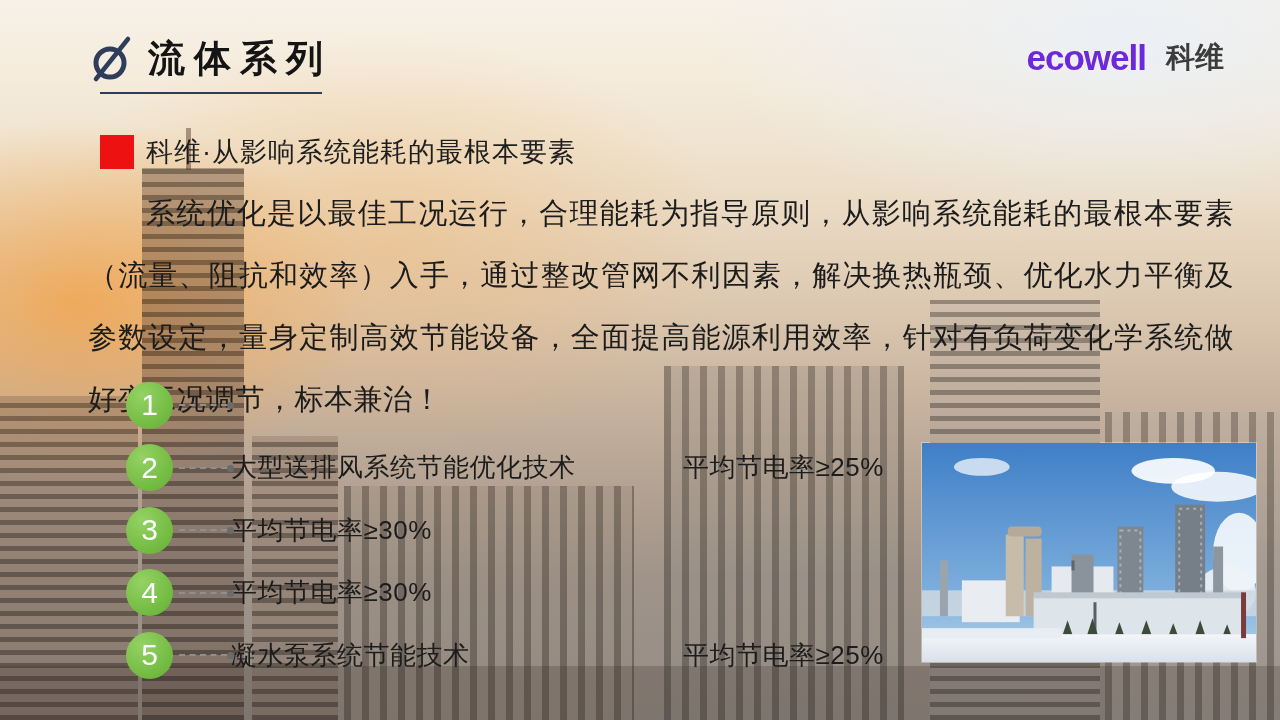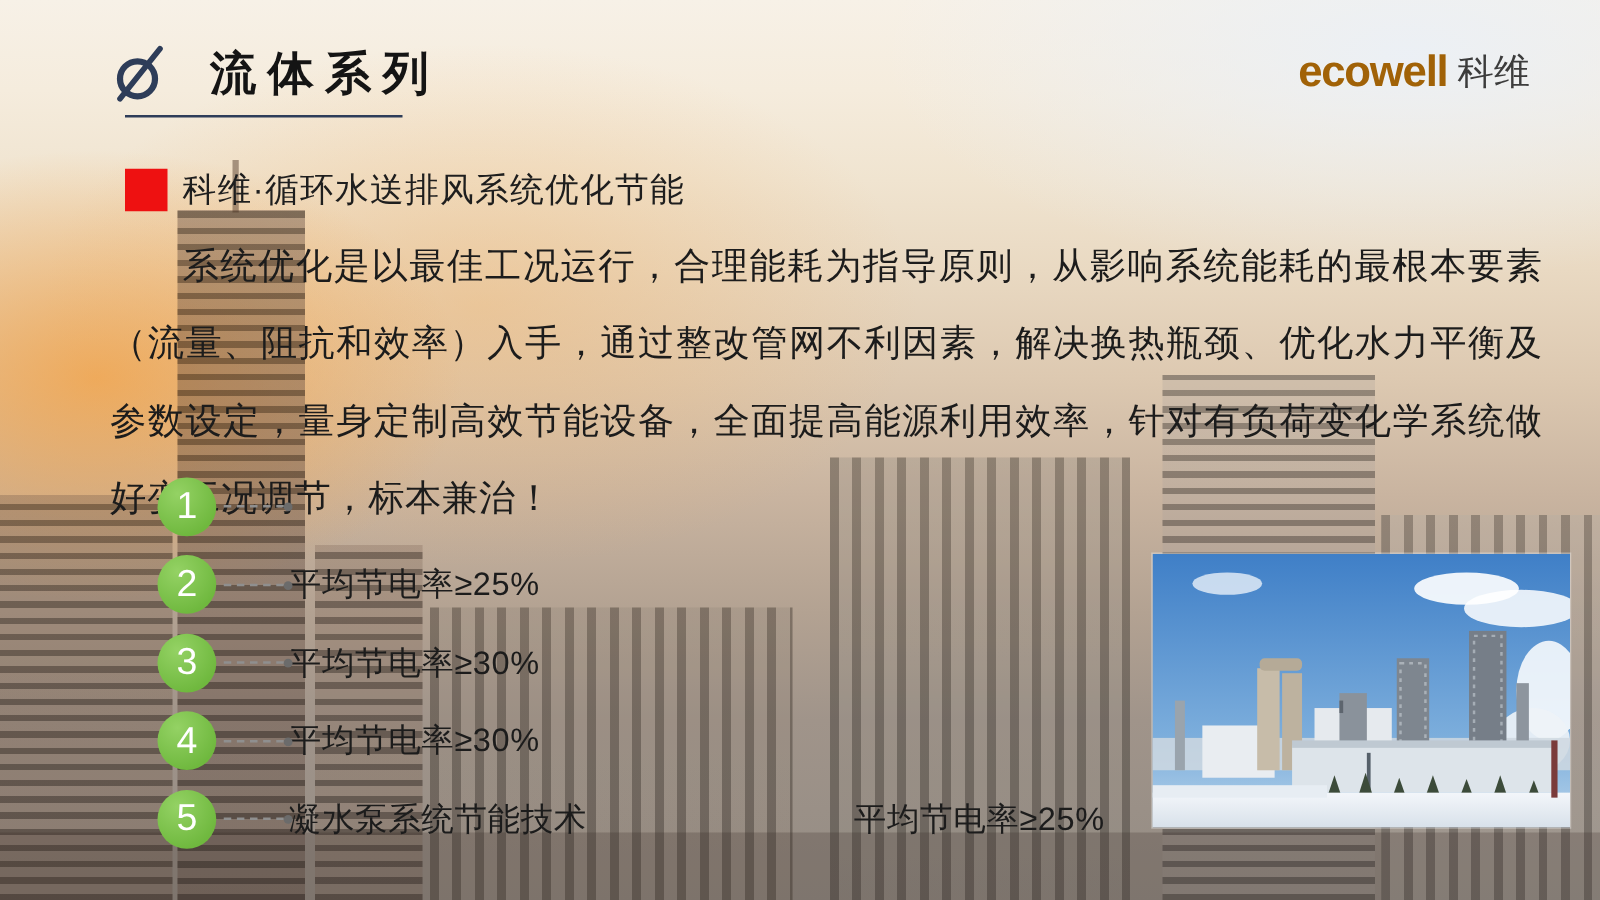--- a/index.html
+++ b/index.html
@@ -26,27 +26,27 @@
   .b1a{left:186px;top:128px;width:5px;height:42px;background:rgba(74,48,34,0.45);}
   .b2{left:0px;top:396px;width:138px;height:324px;background-color:rgba(88,58,40,0.30);}
   .b3{left:252px;top:436px;width:86px;height:284px;background-color:rgba(96,66,46,0.26);}
   .b4{left:344px;top:486px;width:290px;height:234px;background-color:rgba(105,88,68,0.22);}
   .b5{left:664px;top:366px;width:240px;height:354px;background-color:rgba(110,100,90,0.26);}
   .b6{left:930px;top:300px;width:170px;height:420px;background-color:rgba(140,132,124,0.20);}
   .b7{left:1105px;top:412px;width:175px;height:308px;background-color:rgba(150,142,134,0.22);}
   .b8{left:0;bottom:0;width:1280px;height:54px;background-color:rgba(50,38,30,0.22);}
   
   .header{position:absolute;left:0;top:0;width:1280px;z-index:3;}
-  .title-wrap{position:absolute;left:92px;top:34px;display:flex;align-items:center;gap:20px;}
+  .title-wrap{position:absolute;left:92px;top:34px;display:flex;align-items:center;}
   .title-icon{width:42px;height:50px;margin-right:14px;}
   .page-title{font-size:37px;font-weight:bold;color:#141414;letter-spacing:9px;}
   .title-underline{position:absolute;left:100px;top:92px;width:222px;height:2px;background:#2e3d59;}
   .logo{position:absolute;right:56px;top:38px;display:flex;align-items:center;}
-  .logo-en{font-size:35px;font-weight:800;color:#a16207;letter-spacing:-1px;}
-  .logo-cn{font-size:29px;font-weight:normal;color:#3c3c3c;margin-left:8px;}
+  .logo-en{font-size:35px;font-weight:800;color:#6d28d9;letter-spacing:-1px;}
+  .logo-cn{font-size:29px;font-weight:bold;color:#3c3c3c;margin-left:20px;}
   
   .heading-row{position:absolute;left:100px;top:134px;display:flex;align-items:center;z-index:3;}
   .red-square{width:34px;height:34px;background:#ee1111;margin-right:12px;flex:none;}
   .heading-text{font-size:27px;color:#1e1e1e;letter-spacing:1px;}
   
   .para{
     position:absolute;left:88px;top:182px;width:1146px;z-index:3;
     font-size:29px;line-height:62px;color:#1c1c1c;
     text-align:justify;text-indent:2em;letter-spacing:0.5px;
   }
@@ -91,33 +91,34 @@
   </div>
   <div class="title-underline"></div>
   <div class="logo">
     <span class="logo-en">ecowell</span>
     <span class="logo-cn">科维</span>
   </div>
 </div>
 
 <div class="heading-row">
   <div class="red-square"></div>
-  <div class="heading-text">科维·循环水送排风系统优化节能</div>
+  <div class="heading-text">科维·从影响系统能耗的最根本要素</div>
 </div>
 
 <div class="para">系统优化是以最佳工况运行，合理能耗为指导原则，从影响系统能耗的最根本要素（流量、阻抗和效率）入手，通过整改管网不利因素，解决换热瓶颈、优化水力平衡及参数设定，量身定制高效节能设备，全面提高能源利用效率，针对有负荷变化学系统做好变工况调节，标本兼治！</div>
 
 <div class="list">
   <div class="row">
     <div class="num-circle">1</div>
     <div class="connector"></div>
   </div>
   <div class="row">
     <div class="num-circle">2</div>
     <div class="connector"></div>
+    <div class="item-name">大型送排风系统节能优化技术</div>
     <div class="item-rate">平均节电率≥25%</div>
   </div>
   <div class="row">
     <div class="num-circle">3</div>
     <div class="connector"></div>
     <div class="item-rate">平均节电率≥30%</div>
   </div>
   <div class="row">
     <div class="num-circle">4</div>
     <div class="connector"></div>

